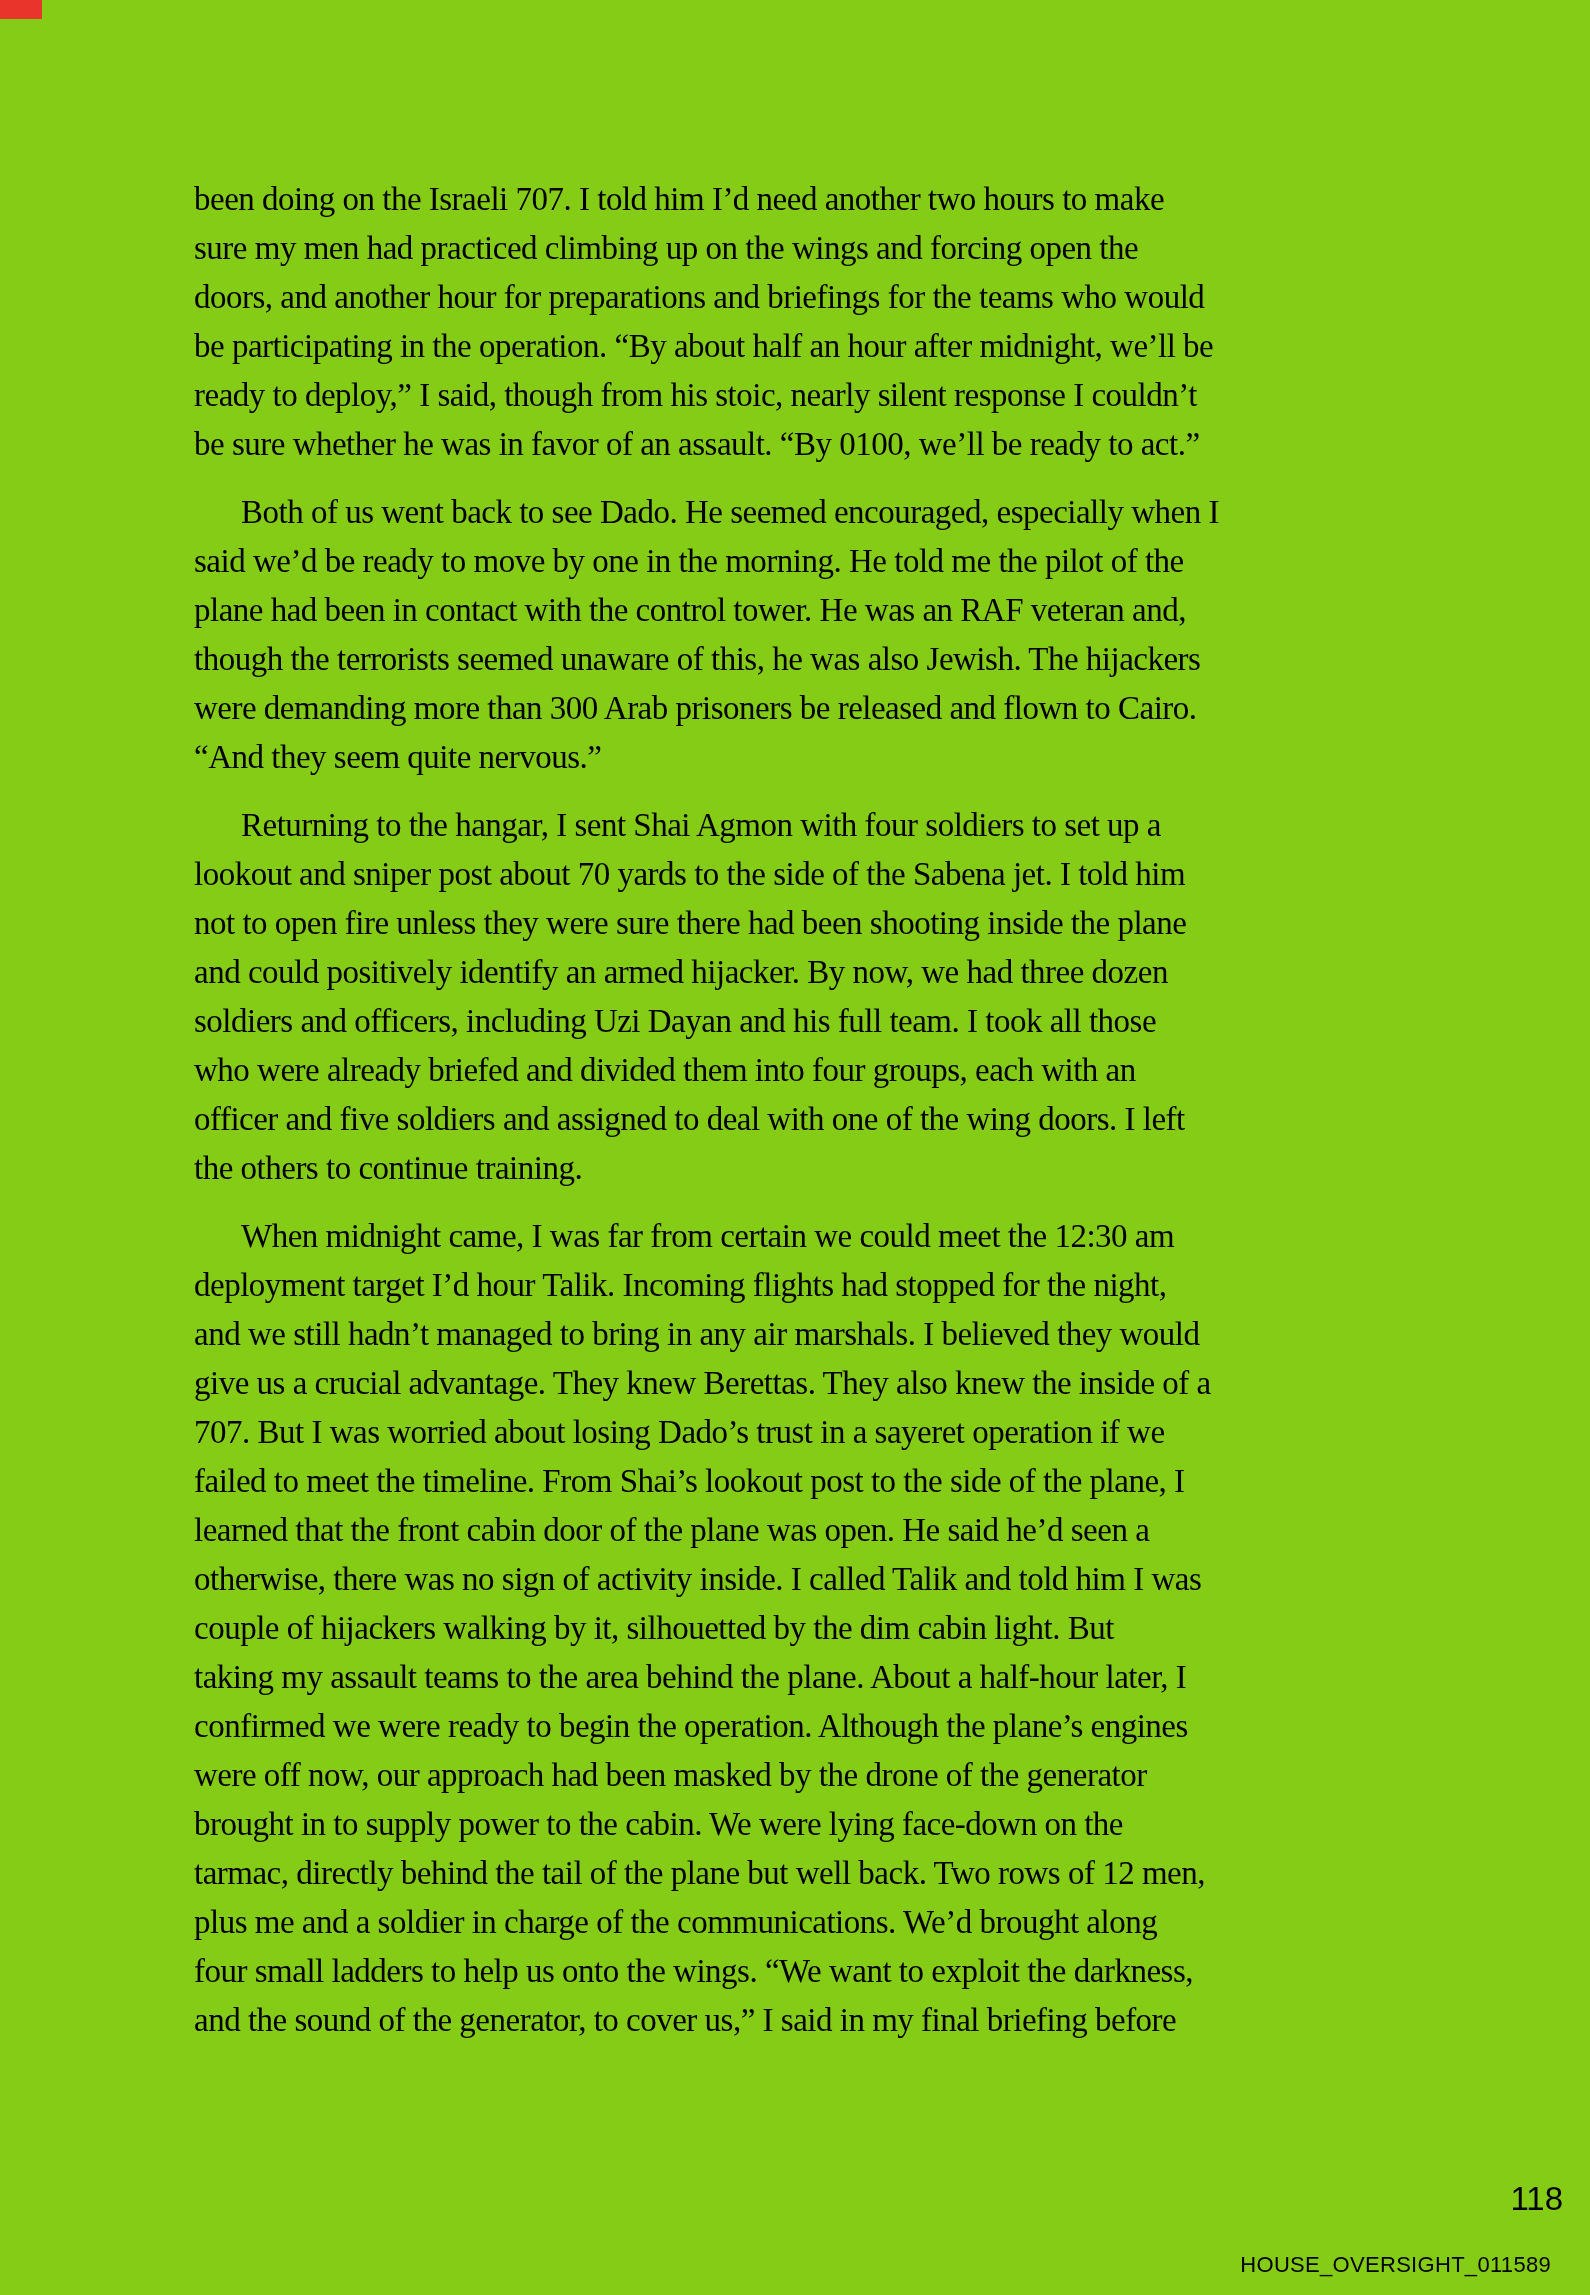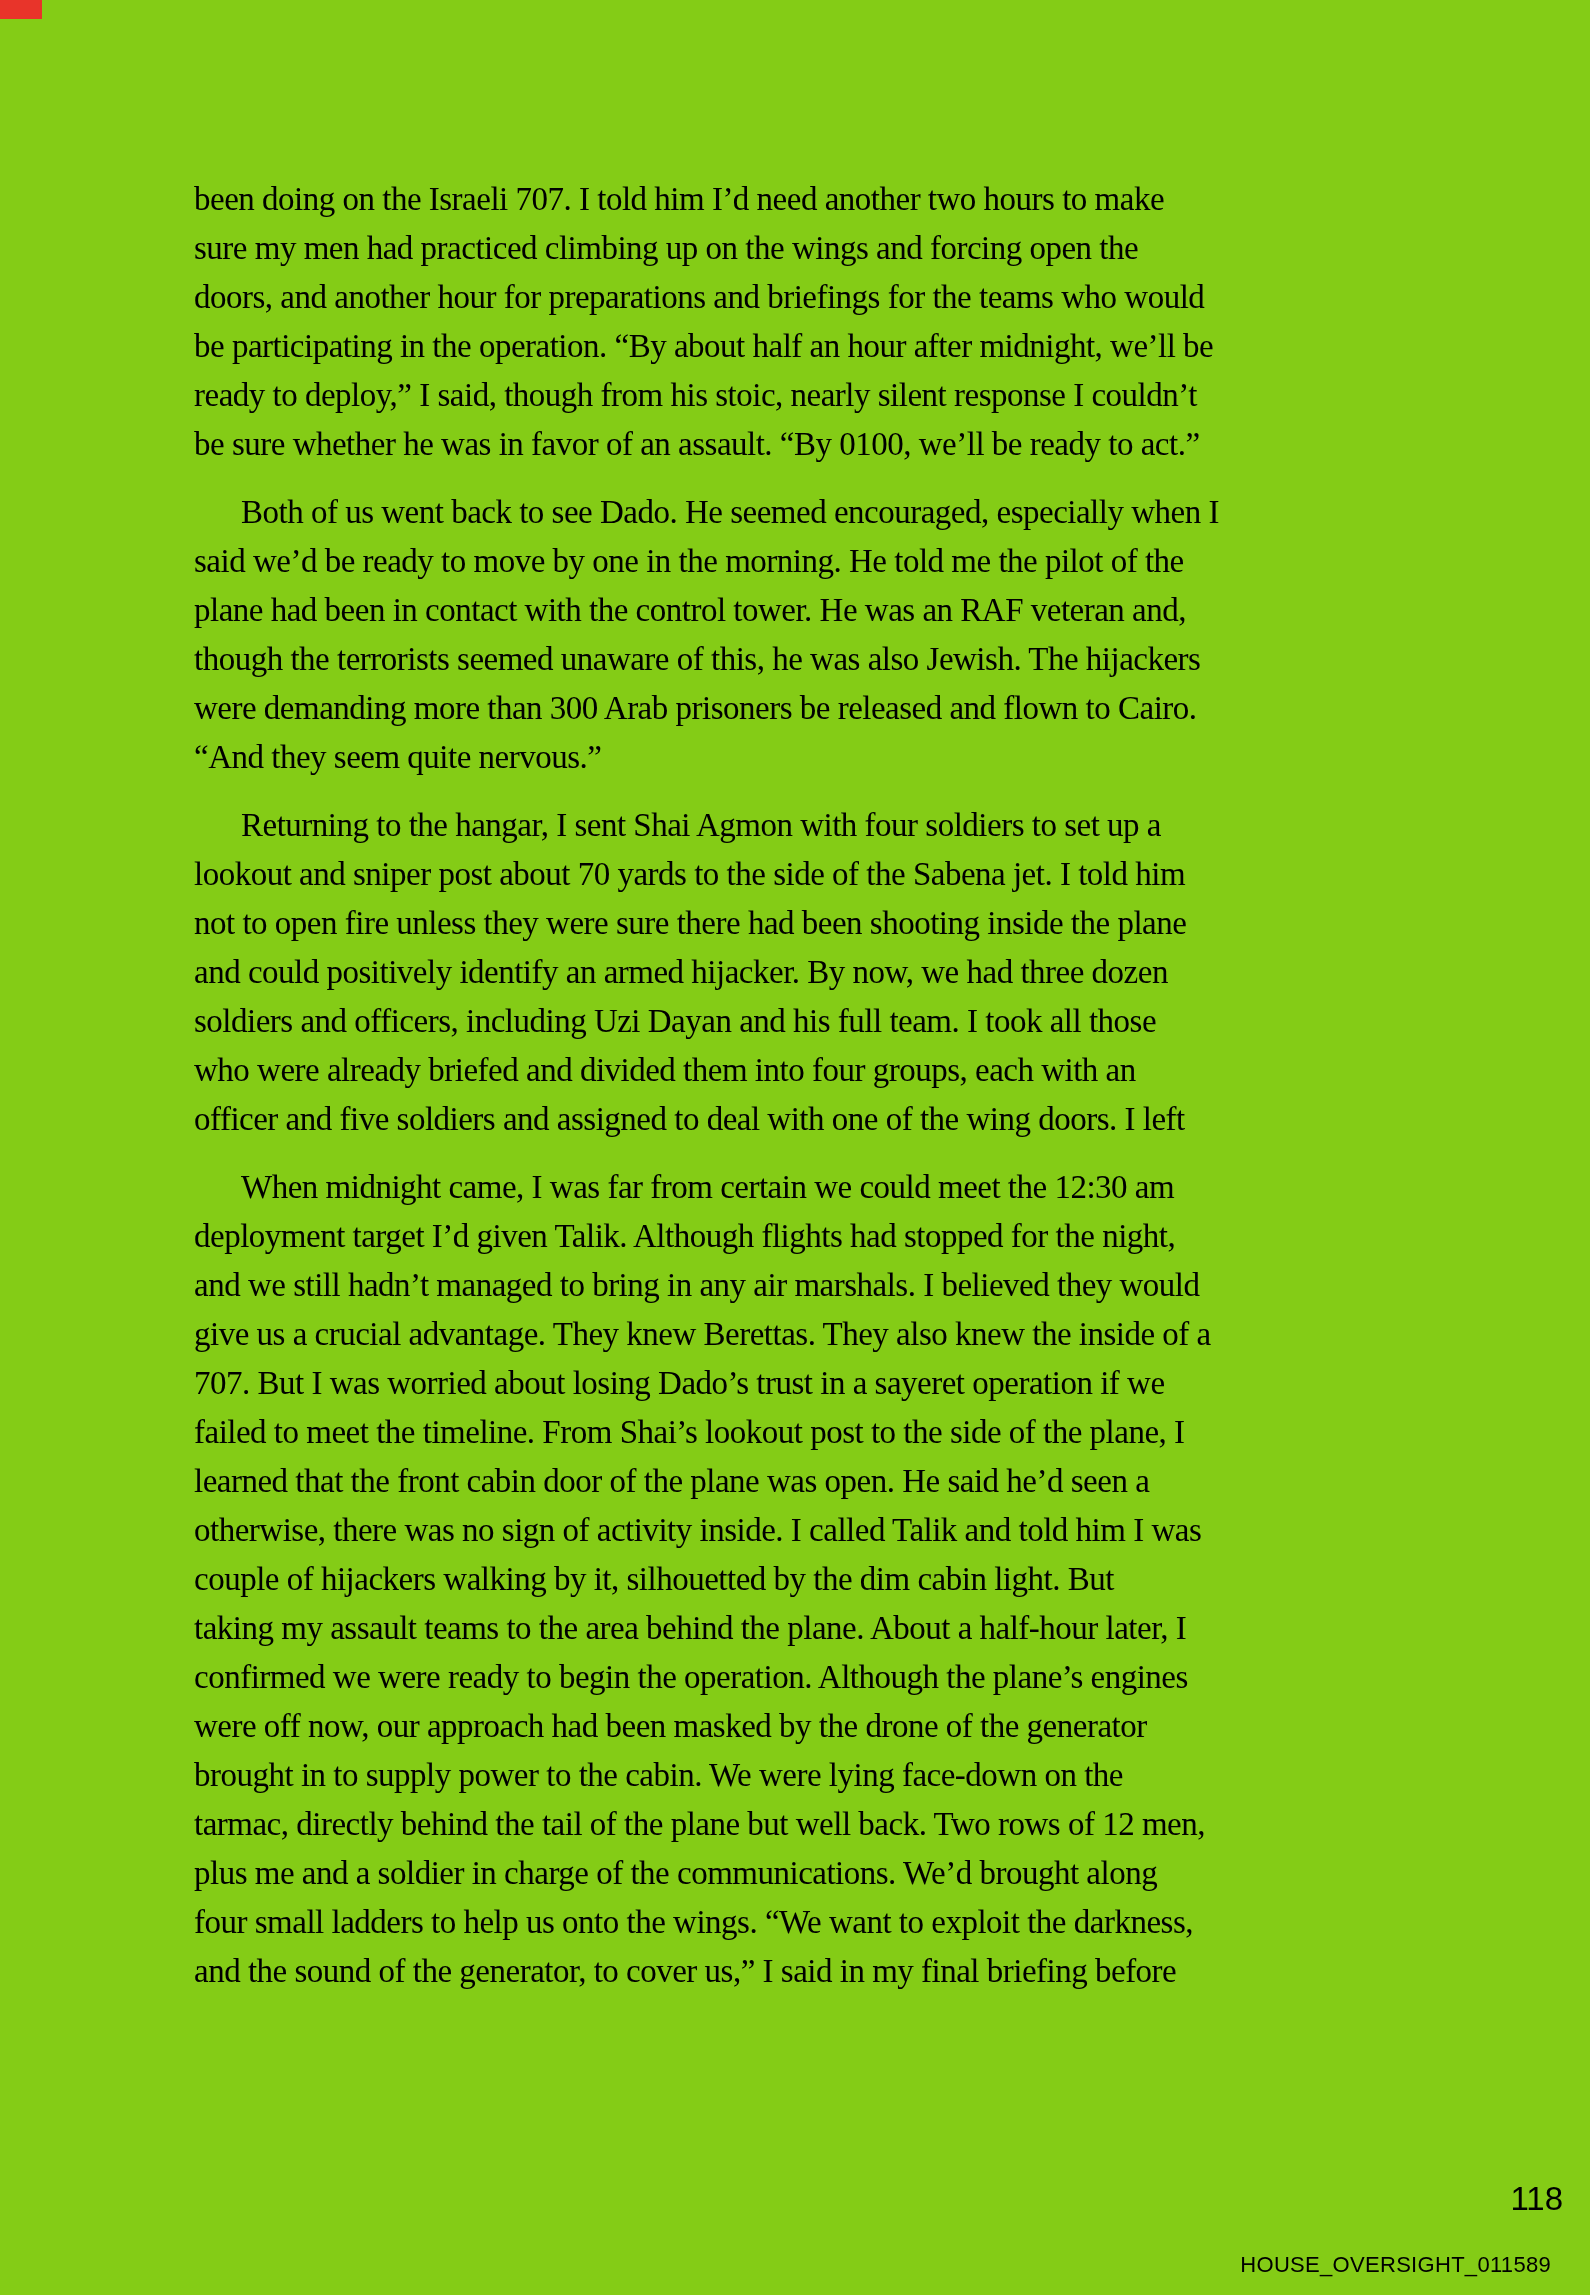--- a/index.html
+++ b/index.html
@@ -94,24 +94,25 @@
         <div class="line">“And they seem quite nervous.”</div>
       </div>
     <div class="paragraph indented">
         <div class="line">Returning to the hangar, I sent Shai Agmon with four soldiers to set up a</div>
         <div class="line">lookout and sniper post about 70 yards to the side of the Sabena jet. I told him</div>
         <div class="line">not to open fire unless they were sure there had been shooting inside the plane</div>
         <div class="line">and could positively identify an armed hijacker. By now, we had three dozen</div>
         <div class="line">soldiers and officers, including Uzi Dayan and his full team. I took all those</div>
         <div class="line">who were already briefed and divided them into four groups, each with an</div>
         <div class="line">officer and five soldiers and assigned to deal with one of the wing doors. I left</div>
+        <div class="line">the others to continue training.</div>
       </div>
     <div class="paragraph indented">
         <div class="line">When midnight came, I was far from certain we could meet the 12:30 am</div>
-        <div class="line">deployment target I’d given Talik. Although flights had stopped for the night,</div>
+        <div class="line">deployment target I’d hour Talik. Incoming flights had stopped for the night,</div>
         <div class="line">and we still hadn’t managed to bring in any air marshals. I believed they would</div>
         <div class="line">give us a crucial advantage. They knew Berettas. They also knew the inside of a</div>
         <div class="line">707. But I was worried about losing Dado’s trust in a sayeret operation if we</div>
         <div class="line">failed to meet the timeline. From Shai’s lookout post to the side of the plane, I</div>
         <div class="line">learned that the front cabin door of the plane was open. He said he’d seen a</div>
         <div class="line">otherwise, there was no sign of activity inside. I called Talik and told him I was</div>
         <div class="line">couple of hijackers walking by it, silhouetted by the dim cabin light. But</div>
         <div class="line">taking my assault teams to the area behind the plane. About a half-hour later, I</div>
         <div class="line">confirmed we were ready to begin the operation. Although the plane’s engines</div>
         <div class="line">were off now, our approach had been masked by the drone of the generator</div>

